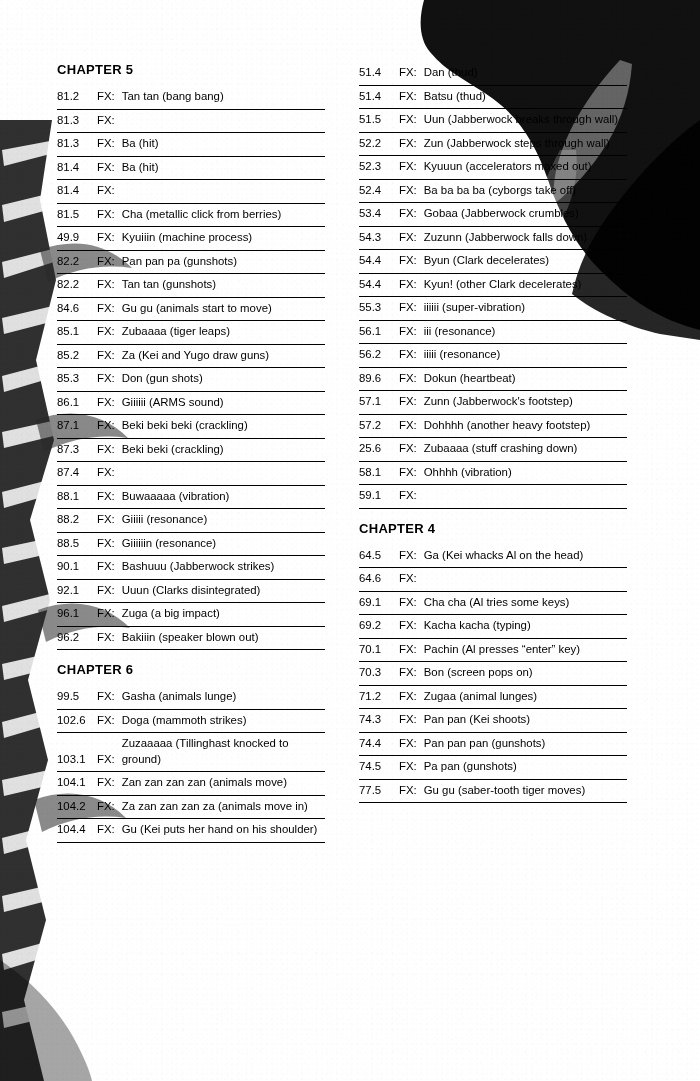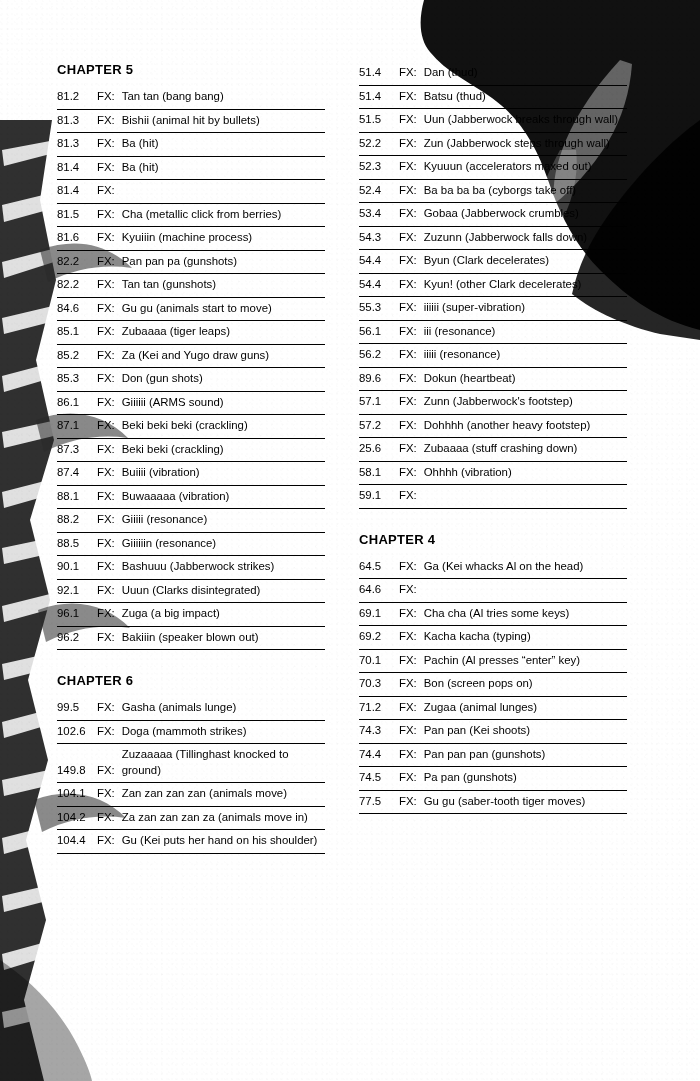--- a/index.html
+++ b/index.html
@@ -61,21 +61,21 @@
 
   .chapter-head {
     font-size: 13px;
     font-weight: bold;
     letter-spacing: .3px;
     color: #000;
     margin: 0 0 9px 0;
     padding-bottom: 0;
   }
   .col .chapter-head.spaced {
-    margin-top: 23px;
+    margin-top: 12px;
   }
 
   .entry {
     display: flex;
     align-items: flex-end;
     font-size: 11.4px;
     line-height: 15.5px;
     color: #000;
     padding: 3px 0 4px 0;
     border-bottom: 1px solid #000;
@@ -151,21 +151,20 @@
     <div class="col" id="col-left">
         <div class="chapter-head">CHAPTER 5</div>
         <div class="entry">
           <span class="pg">81.2</span>
           <span class="fx">FX:</span>
           <span class="txt">Tan tan (bang bang)</span>
         </div>
         <div class="entry">
           <span class="pg">81.3</span>
           <span class="fx">FX:</span>
-          <span class="txt">Bishii (animal hit by bullets)</span>
         </div>
         <div class="entry">
           <span class="pg">81.3</span>
           <span class="fx">FX:</span>
           <span class="txt">Ba (hit)</span>
         </div>
         <div class="entry">
           <span class="pg">81.4</span>
           <span class="fx">FX:</span>
           <span class="txt">Ba (hit)</span>
@@ -173,21 +172,21 @@
         <div class="entry">
           <span class="pg">81.4</span>
           <span class="fx">FX:</span>
         </div>
         <div class="entry">
           <span class="pg">81.5</span>
           <span class="fx">FX:</span>
           <span class="txt">Cha (metallic click from berries)</span>
         </div>
         <div class="entry">
-          <span class="pg">81.6</span>
+          <span class="pg">49.9</span>
           <span class="fx">FX:</span>
           <span class="txt">Kyuiiin (machine process)</span>
         </div>
         <div class="entry">
           <span class="pg">82.2</span>
           <span class="fx">FX:</span>
           <span class="txt">Pan pan pa (gunshots)</span>
         </div>
         <div class="entry">
           <span class="pg">82.2</span>
@@ -225,21 +224,20 @@
           <span class="txt">Beki beki beki (crackling)</span>
         </div>
         <div class="entry">
           <span class="pg">87.3</span>
           <span class="fx">FX:</span>
           <span class="txt">Beki beki (crackling)</span>
         </div>
         <div class="entry">
           <span class="pg">87.4</span>
           <span class="fx">FX:</span>
-          <span class="txt">Buiiii (vibration)</span>
         </div>
         <div class="entry">
           <span class="pg">88.1</span>
           <span class="fx">FX:</span>
           <span class="txt">Buwaaaaa (vibration)</span>
         </div>
         <div class="entry">
           <span class="pg">88.2</span>
           <span class="fx">FX:</span>
           <span class="txt">Giiiii (resonance)</span>
@@ -274,21 +272,21 @@
           <span class="pg">99.5</span>
           <span class="fx">FX:</span>
           <span class="txt">Gasha (animals lunge)</span>
         </div>
         <div class="entry">
           <span class="pg">102.6</span>
           <span class="fx">FX:</span>
           <span class="txt">Doga (mammoth strikes)</span>
         </div>
         <div class="entry">
-          <span class="pg">149.8</span>
+          <span class="pg">103.1</span>
           <span class="fx">FX:</span>
           <span class="txt">Zuzaaaaa (Tillinghast knocked to ground)</span>
         </div>
         <div class="entry">
           <span class="pg">104.1</span>
           <span class="fx">FX:</span>
           <span class="txt">Zan zan zan zan (animals move)</span>
         </div>
         <div class="entry">
           <span class="pg">104.2</span>

